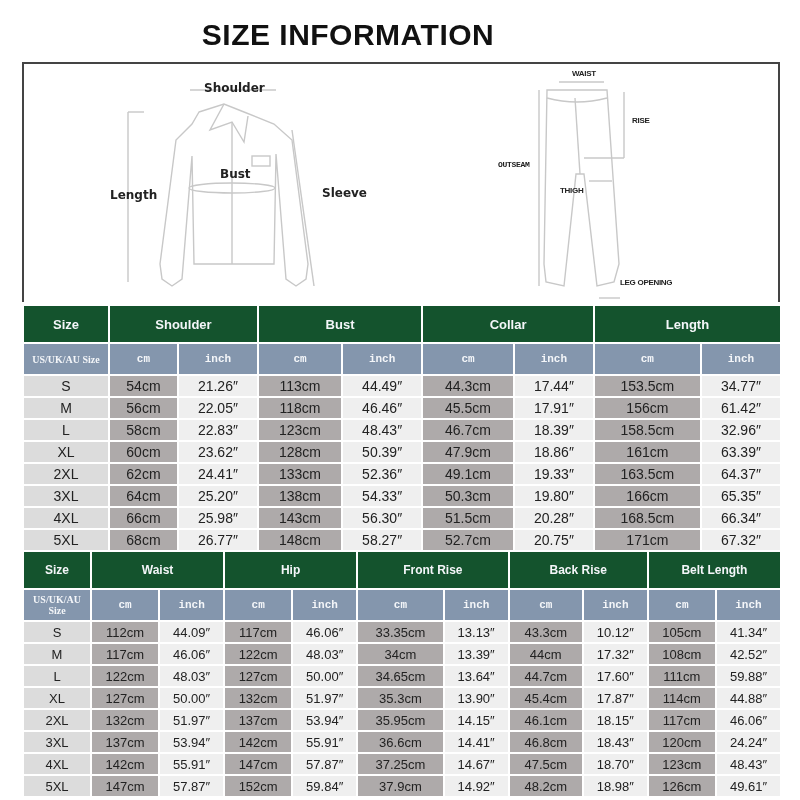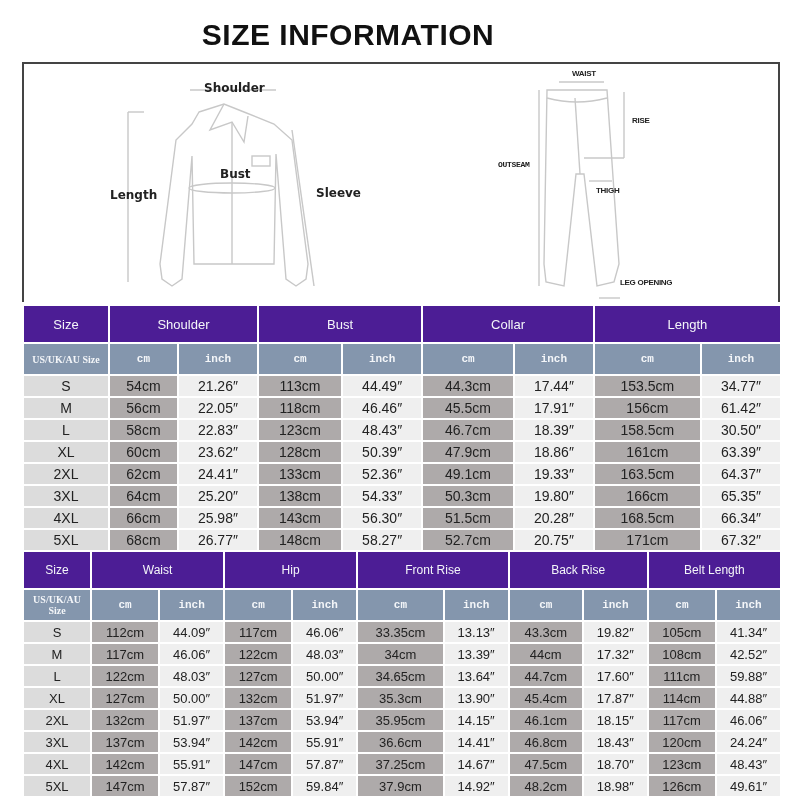--- a/index.html
+++ b/index.html
@@ -7,21 +7,21 @@
   body { font-family: "Liberation Sans", sans-serif; position: relative; }
   .title { position: absolute; top: 18px; left: 0; width: 696px; text-align: center; font-size: 30px; font-weight: bold; color: #111; letter-spacing: 0.5px; }
   .diagram-box { position: absolute; top: 62px; left: 22px; width: 758px; height: 240px; border: 2px solid #444; border-bottom: none; background: #fff; }
   .diagram-box svg { position: absolute; left: 0; top: 0; }
   .lbl { position: absolute; font-weight: bold; color: #222; }
   .shirt-lbl { font-family: "DejaVu Sans", sans-serif; font-size: 12px; }
   .pant-lbl { font-family: "Liberation Sans", sans-serif; font-size: 8px; letter-spacing: -0.3px; }
 
   table.size-table { position: absolute; left: 22px; border-collapse: separate; border-spacing: 2px; }
   table.size-table td { text-align: center; vertical-align: middle; }
-  .hdr { background: #4c1d95; color: #f4f6f9; font-weight: normal; font-family: "Liberation Sans", sans-serif; font-size: 13px; }
+  .hdr { background: #14532d; color: #f4f6f9; font-weight: bold; font-family: "Liberation Sans", sans-serif; font-size: 13px; }
   .sub { background: #8496ad; color: #f4f6f9; font-weight: bold; font-family: "Liberation Mono", monospace; font-size: 11px; }
   .sub-size { font-family: "Liberation Serif", serif; font-size: 10px; line-height: 11px; }
   .size-cell { background: #dcdcdc; color: #222; font-size: 14px; }
   .cm-cell { background: #aeaaaa; color: #222; font-size: 14px; }
   .in-cell { background: #efefef; color: #222; font-size: 14px; }
   #t1 { top: 304px; width: 760px; }
   #t1 .hdr { height: 36px; }
   #t1 .sub { height: 30px; }
   #t1 .size-cell, #t1 .cm-cell, #t1 .in-cell { height: 20px; font-size: 14px; }
   #t2 { top: 550px; width: 760px; }
@@ -55,25 +55,25 @@
       <line x1="600" y1="28" x2="600" y2="94"></line>
       <line x1="560" y1="94" x2="600" y2="94"></line>
       <line x1="565" y1="117" x2="588" y2="117"></line>
       <line x1="535" y1="18" x2="580" y2="18"></line>
       <line x1="575" y1="234" x2="596" y2="234"></line>
     </g>
   </svg>
   <span class="lbl shirt-lbl" style="left:180px;top:17px;">Shoulder</span>
   <span class="lbl shirt-lbl" style="left:196px;top:103px;">Bust</span>
   <span class="lbl shirt-lbl" style="left:86px;top:124px;">Length</span>
-  <span class="lbl shirt-lbl" style="left:292px;top:122px;">Sleeve</span>
+  <span class="lbl shirt-lbl" style="left:298px;top:122px;">Sleeve</span>
   <span class="lbl pant-lbl" style="left:548px;top:5px;">WAIST</span>
   <span class="lbl pant-lbl" style="left:608px;top:52px;">RISE</span>
   <span class="lbl pant-lbl" style="left:474px;top:96px;font-family:Liberation Mono, monospace;">OUTSEAM</span>
-  <span class="lbl pant-lbl" style="left:572px;top:122px;">THIGH</span>
+  <span class="lbl pant-lbl" style="left:536px;top:122px;">THIGH</span>
   <span class="lbl pant-lbl" style="left:596px;top:214px;">LEG OPENING</span>
 </div>
 
 <table class="size-table" id="t1">
   <tbody>
       <tr>
     <td class="hdr" style="width:84px">Size</td>
     <td class="hdr" colspan="2">Shoulder</td>
     <td class="hdr" colspan="2">Bust</td>
     <td class="hdr" colspan="2">Collar</td>
@@ -114,21 +114,21 @@
   </tr>
   <tr>
     <td class="size-cell">L</td>
     <td class="cm-cell">58cm</td>
     <td class="in-cell">22.83″</td>
     <td class="cm-cell">123cm</td>
     <td class="in-cell">48.43″</td>
     <td class="cm-cell">46.7cm</td>
     <td class="in-cell">18.39″</td>
     <td class="cm-cell">158.5cm</td>
-    <td class="in-cell">30.50″</td>
+    <td class="in-cell">32.96″</td>
   </tr>
   <tr>
     <td class="size-cell">XL</td>
     <td class="cm-cell">60cm</td>
     <td class="in-cell">23.62″</td>
     <td class="cm-cell">128cm</td>
     <td class="in-cell">50.39″</td>
     <td class="cm-cell">47.9cm</td>
     <td class="in-cell">18.86″</td>
     <td class="cm-cell">161cm</td>
@@ -206,21 +206,21 @@
   </tr>
   <tr>
     <td class="size-cell">S</td>
     <td class="cm-cell">112cm</td>
     <td class="in-cell">44.09″</td>
     <td class="cm-cell">117cm</td>
     <td class="in-cell">46.06″</td>
     <td class="cm-cell">33.35cm</td>
     <td class="in-cell">13.13″</td>
     <td class="cm-cell">43.3cm</td>
-    <td class="in-cell">19.82″</td>
+    <td class="in-cell">10.12″</td>
     <td class="cm-cell">105cm</td>
     <td class="in-cell">41.34″</td>
   </tr>
   <tr>
     <td class="size-cell">M</td>
     <td class="cm-cell">117cm</td>
     <td class="in-cell">46.06″</td>
     <td class="cm-cell">122cm</td>
     <td class="in-cell">48.03″</td>
     <td class="cm-cell">34cm</td>

